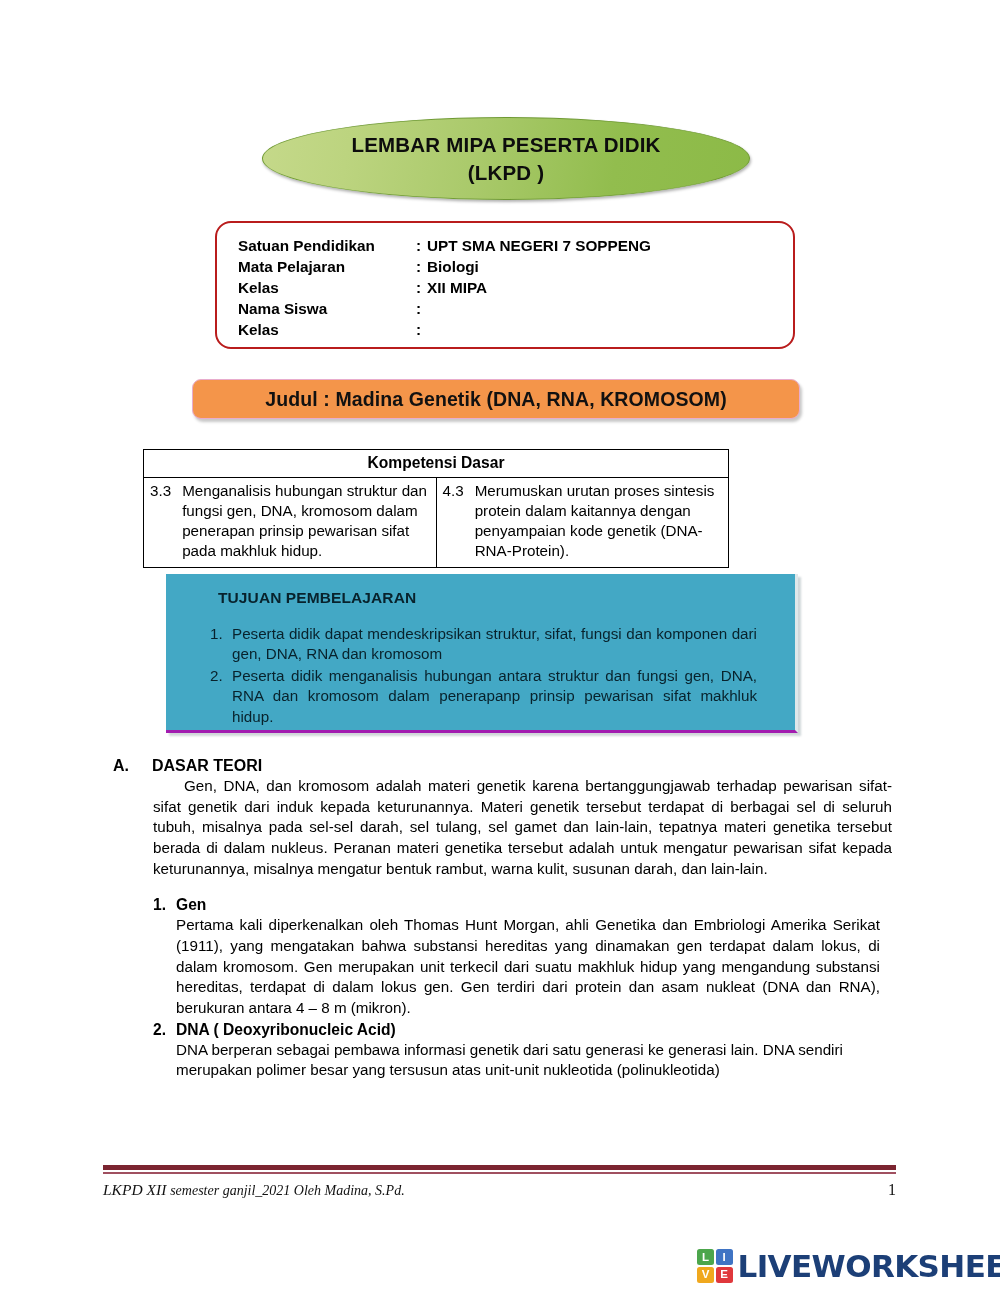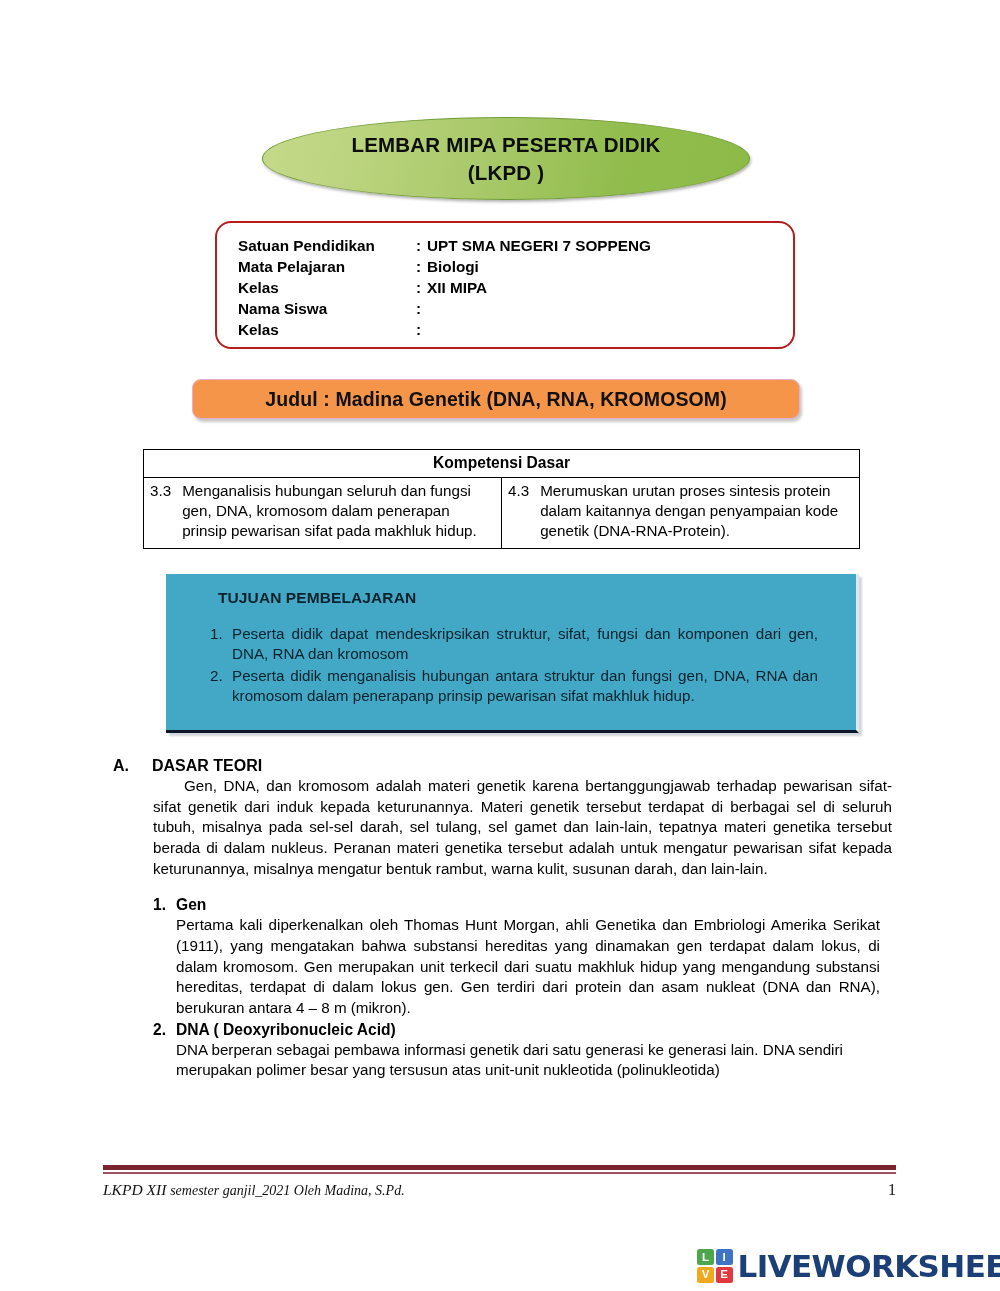--- a/index.html
+++ b/index.html
@@ -74,21 +74,21 @@
   }
   .title-bar-text {
     font-size: 19.5px; font-weight: bold; color: #111;
     letter-spacing: 0.1px;
   }
 
   
   .kd-table {
     position: absolute;
     left: 143px; top: 449px;
-    width: 717px;
+    width: 586px;
     border-collapse: collapse;
     font-size: 15.2px;
     line-height: 1.30;
     padding-left: 42px;
   }
   .kd-table th, .kd-table td {
     border: 1.3px solid #000;
     vertical-align: top;
   }
   .kd-head {
@@ -99,24 +99,24 @@
   }
   .kd-cell { padding: 3px 5px 7px 6px; width: 50%; }
   .kd-inner { display: flex; }
   .kd-num { flex: 0 0 auto; padding-right: 11px; }
   .kd-body { flex: 1 1 auto; }
 
   
   .tujuan-box {
     position: absolute;
     left: 166px; top: 574px;
-    width: 693px; height: 159px;
+    width: 632px; height: 159px;
     background: #43a8c5;
     border-right: 3px solid #dfe8ea;
-    border-bottom: 3px solid #0f172a;
+    border-bottom: 3px solid #a21caf;
     box-shadow: 3px 3px 2px rgba(120,140,145,0.35);
   }
   .tujuan-title {
     font-size: 15.5px; font-weight: bold;
     color: #08222c;
     margin: 15px 0 0 52px;
     letter-spacing: 0.1px;
   }
   .tujuan-list {
     margin: 17px 38px 0 44px;
@@ -282,21 +282,21 @@
     <thead>
       <tr>
         <th class="kd-head" colspan="2">Kompetensi Dasar</th>
       </tr>
     </thead>
     <tbody>
       <tr>
         <td class="kd-cell">
           <div class="kd-inner">
             <span class="kd-num">3.3</span>
-            <span class="kd-body">Menganalisis hubungan seluruh dan fungsi gen, DNA, kromosom dalam penerapan prinsip pewarisan sifat pada makhluk hidup.</span>
+            <span class="kd-body">Menganalisis hubungan struktur dan fungsi gen, DNA, kromosom dalam penerapan prinsip pewarisan sifat pada makhluk hidup.</span>
           </div>
         </td>
         <td class="kd-cell">
           <div class="kd-inner">
             <span class="kd-num">4.3</span>
             <span class="kd-body">Merumuskan urutan proses sintesis protein dalam kaitannya dengan penyampaian kode genetik (DNA-RNA-Protein).</span>
           </div>
         </td>
       </tr>
     </tbody>

